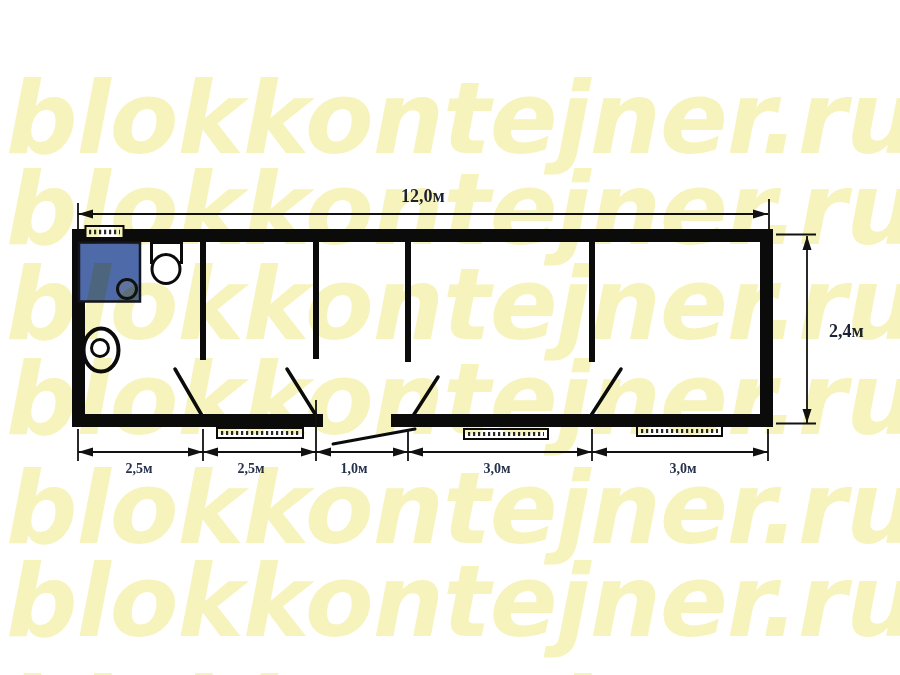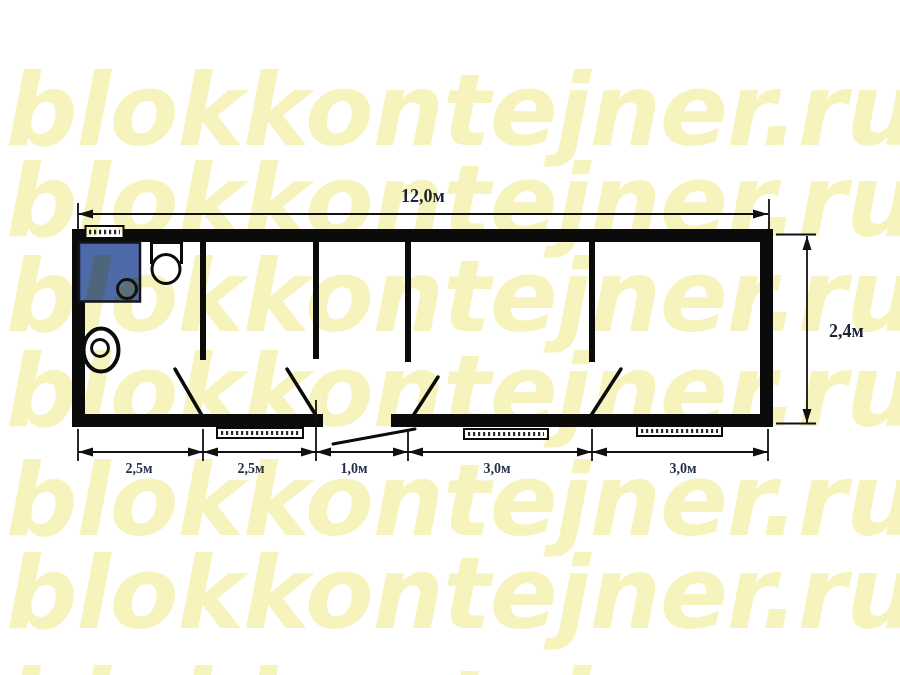--- a/index.html
+++ b/index.html
@@ -8,21 +8,21 @@
     overflow:hidden;font-family:"Liberation Sans",sans-serif;
   }
   .plan-svg{position:absolute;left:0;top:0;z-index:1;}
   .dim-label{
     font-family:"Liberation Serif",serif;font-weight:bold;fill:#1c2336;
   }
   .seg-label{
     font-family:"Liberation Serif",serif;font-weight:bold;fill:#26324c;
   }
   .watermark{
-    position:absolute;left:0;top:8px;width:900px;height:479px;z-index:2;
+    position:absolute;left:0;top:16px;width:900px;height:479px;z-index:2;
     mix-blend-mode:multiply;pointer-events:none;
   }
   .wm-row{
     position:absolute;left:6px;white-space:nowrap;
     font-family:"DejaVu Sans",sans-serif;font-weight:700;font-style:italic;
     font-size:100px;line-height:100px;letter-spacing:-1px;color:#f7f3bd;
   }
 </style>
 </head>
 <body>

